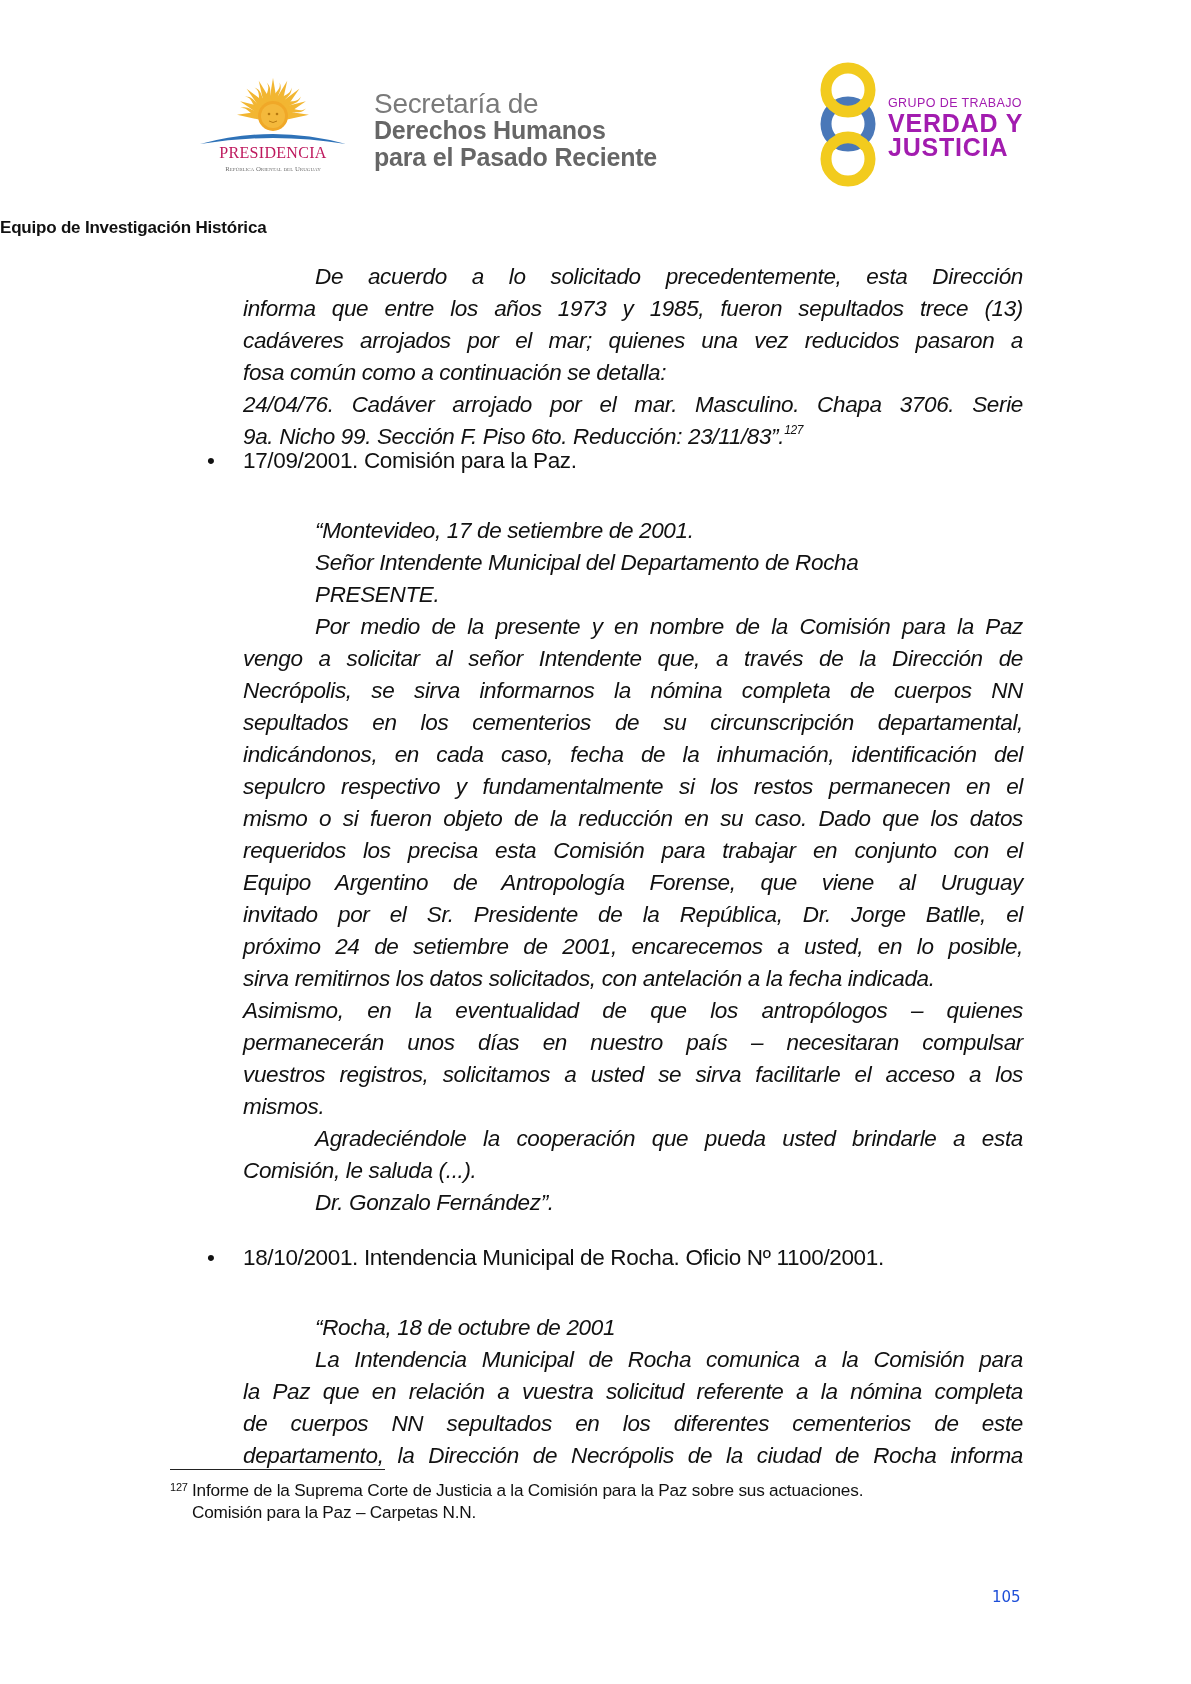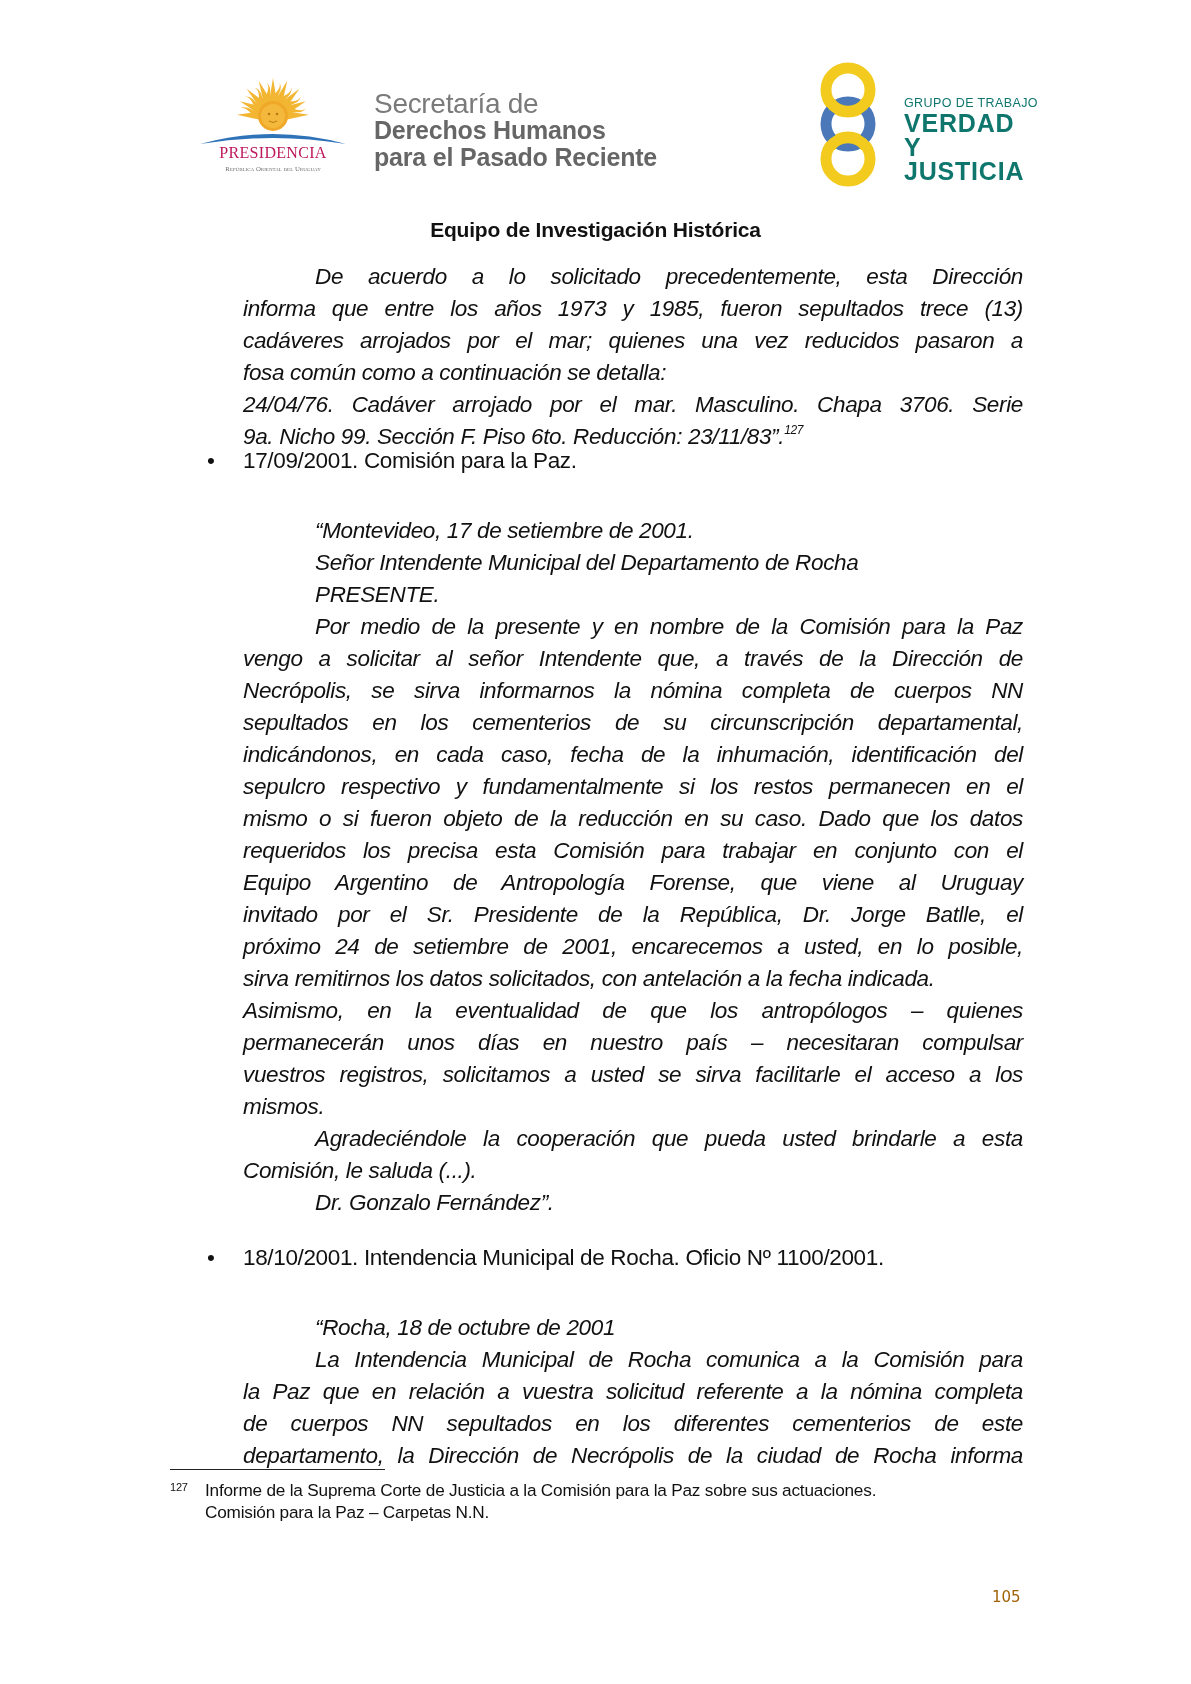--- a/index.html
+++ b/index.html
@@ -77,44 +77,43 @@
     }
     .vj-logo {
       position: absolute;
       left: 808px;
       top: 62px;
       width: 230px;
       height: 125px;
     }
     .vj-text {
       position: absolute;
-      left: 96px;
+      left: 80px;
       top: 34px;
-      color: #0f766e;
+      color: #a21caf;
     }
     .vj-text .g1 {
       font-size: 12.5px;
       letter-spacing: 0.4px;
       line-height: 15px;
     }
     .vj-text .g2, .vj-text .g3 {
       font-size: 25px;
       font-weight: bold;
       line-height: 24px;
       letter-spacing: 0.8px;
     }
     .team-heading {
       position: absolute;
       left: 0;
       top: 218px;
       width: 1191px;
-      text-align: center;
       font-family: "Liberation Sans", sans-serif;
       font-weight: bold;
-      font-size: 21px;
+      font-size: 17px;
       letter-spacing: -0.2px;
     }
 
     
     .body-text {
       position: absolute;
       left: 243px;
       width: 780px;
       font-size: 22.5px;
       line-height: 32px;
@@ -163,29 +162,29 @@
       line-height: 22px;
       letter-spacing: -0.2px;
     }
     .footnote .fn-num {
       position: absolute;
       left: 0;
       top: -3px;
       font-size: 11px;
     }
     .footnote .fn-body {
-      margin-left: 35px;
+      margin-left: 22px;
     }
     .page-number {
       position: absolute;
       left: 992px;
       top: 1588px;
       font-family: "DejaVu Sans", sans-serif;
       font-size: 15px;
-      color: #a16207;
+      color: #1d4ed8;
     }
   </style>
 </head>
 <body>
 
 <div class="page">
 
   <div class="header">
 
     <div class="presidencia-logo">

